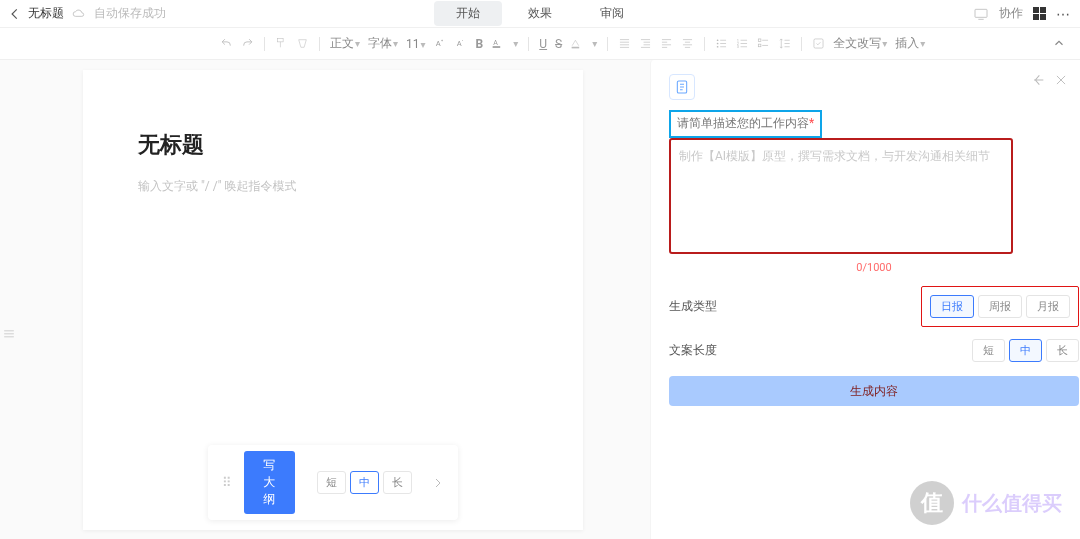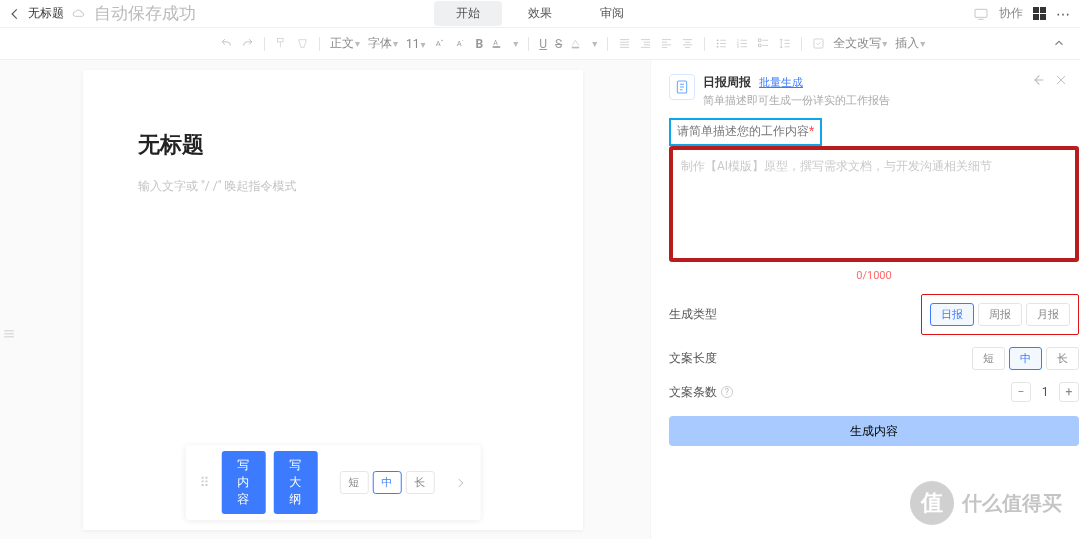--- a/index.html
+++ b/index.html
@@ -3,21 +3,21 @@
   <meta charset="utf-8">
   <style>
     * { box-sizing: border-box; margin: 0; padding: 0; font-family: -apple-system, BlinkMacSystemFont, "Segoe UI", Roboto, "Helvetica Neue", Arial, "PingFang SC", "Microsoft YaHei", sans-serif; }
     body { width: 1080px; height: 539px; background: #fafafa; position: relative; overflow: hidden; font-size: 12px; color: #333; }
     
     
     .topbar { height: 28px; display: flex; align-items: center; padding: 0 8px; background: #fff; border-bottom: 1px solid #f0f0f0; }
     .topbar .back { width: 20px; color: #555; cursor: pointer; font-size: 14px; }
     .topbar .title { font-size: 12px; color: #333; font-weight: 500; margin-right: 8px; }
     .topbar .cloud { width: 16px; margin-right: 6px; color: #bbb; }
-    .topbar .autosave { font-size: 17px; color: #bbb; }
+    .topbar .autosave { font-size: 12px; color: #bbb; }
     .topbar .centertabs { position: absolute; left: 50%; transform: translateX(-50%); display: flex; gap: 4px; }
     .topbar .centertabs span { padding: 4px 22px; font-size: 12px; color: #555; cursor: pointer; }
     .topbar .centertabs span.active { background: #eef0f2; border-radius: 4px; }
     .topbar .right { margin-left: auto; display: flex; align-items: center; gap: 10px; color: #888; font-size: 12px; }
     .topbar .ricon { width:16px; height:16px; display:inline-block; }
     .topbar .grid4 { display:grid; grid-template-columns: 6px 6px; grid-template-rows:6px 6px; gap:1px; }
     .topbar .grid4 i { background:#333; }
     .topbar .dots3 { letter-spacing:2px; color:#555; font-size:14px; }
 
     
@@ -56,43 +56,43 @@
     .panel .phead .ptxt .pt-top a { color:#3c7bfd; text-decoration: underline; font-size:11px; cursor:pointer; }
     .panel .phead .ptxt .pt-sub { font-size: 11px; color:#aaa; margin-top: 2px;}
     .panel .ctrls { position:absolute; right: 12px; top: 12px; display:flex; gap: 8px; color:#bbb; align-items: center;}
     .panel .ctrls span { cursor:pointer; font-size: 14px; }
     
     .formrow { margin-top: 4px; }
     .label-row { font-size:12px; color:#777; padding: 6px 0;}
     .req { color:#ff4d4f; }
     .redbox { border: 2px solid #0ea5e9; padding: 3px 6px 4px 6px; display: inline-block; }
     
-    .textarea { width: 410px; height: 116px; border:4px solid #b91c1c; border-radius: 3px; font-size:12px; color:#0c4a6e; padding: 8px; resize:none; outline:none; }
+    .textarea { width: 344px; height: 116px; border:2px solid #b91c1c; border-radius: 3px; font-size:12px; color:#0c4a6e; padding: 8px; resize:none; outline:none; }
     .textarea::placeholder { color:#c9c9c9; }
     .counter { text-align:center; font-size:11px; color:#ff6b6b; margin-top: 4px; width: 410px;}
     
     .row { display:flex; align-items:center; justify-content: space-between; margin-top: 12px; width: 410px;}
     .row .lbl { font-size:12px; color:#555; display:flex; align-items:center; gap: 4px;}
     .row .lbl .q { width:12px; height:12px; border:1px solid #ccc; border-radius:50%; font-size:9px; color:#bbb; display:flex; align-items:center; justify-content:center;}
     .segs { display:flex; gap:4px; }
     .segs span { padding: 3px 10px; border:1px solid #e4e4e4; border-radius:3px; color:#888; font-size:11px; cursor:pointer; }
     .segs span.active { border-color:#3c7bfd; color:#3c7bfd; background:#f3f8ff; }
     .redwrap { border:1.5px solid #e01414; padding: 8px; border-radius: 2px; }
     
     .input-sm { width: 84px; height: 20px; border:1px solid #e4e4e4; border-radius: 3px; padding: 2px 4px; font-size:11px; outline:none; }
     
     .numctrl { display:flex; align-items:center; gap: 0;}
     .numctrl button { width:20px; height:20px; border:1px solid #e4e4e4; background:#fff; color:#888; border-radius:3px; cursor:pointer; font-size:12px; }
     .numctrl .val { width: 28px; text-align:center; font-size:12px; color:#555; }
     
-    .gen-btn { width: 410px; height: 30px; margin-top: 14px; background:#a9cafe; color:#000000; border:none; border-radius: 4px; font-size: 12px; cursor:pointer; }
+    .gen-btn { width: 410px; height: 30px; margin-top: 14px; background:#a9cafe; color:#7f1d1d; border:none; border-radius: 4px; font-size: 12px; cursor:pointer; }
     
     .watermark { position:absolute; right: 18px; bottom: 14px; opacity: 0.3; display:flex; align-items:center; gap: 8px; }
     .watermark .circle { width: 44px; height:44px; border-radius:50%; background:#666; color:#fff; display:flex; align-items:center; justify-content:center; font-size:22px; font-weight:700;}
-    .watermark .wt { font-size: 20px; color:#404040; font-weight:600;}
+    .watermark .wt { font-size: 20px; color:#8b5cf6; font-weight:600;}
     
     
     .tb-icon { width:13px; height:13px; display:inline-block; }
     svg { display:block; }
   </style>
 </head>
 <body>
 
 <div class="topbar">
   <span class="back">
@@ -284,21 +284,20 @@
     </span>
   </div>
 
   <div class="docarea">
     <div class="page">
       <h1>无标题</h1>
       <div class="hint">输入文字或 "/ /" 唤起指令模式</div>
 
       <div class="bottombar">
         <span class="drag">⠿</span>
-        <button class="btn-primary">写内容</button>
         <button class="btn-primary">写大纲</button>
         <span class="lenopts">
           <span>短</span>
           <span class="active">中</span>
           <span>长</span>
         </span>
         <span class="next">
           <svg viewBox="0 0 24 24" width="12" height="12">
               <path d="M8 4l8 8-8 8" stroke="#bbb" stroke-width="2" fill="none"></path>
             </svg>
@@ -320,27 +319,20 @@
           </svg>
         </span>
     </div>
     <div class="phead">
       <span class="picon">
         <svg viewBox="0 0 24 24">
             <rect x="5" y="3" width="14" height="18" rx="2" stroke="#6aa8ff" fill="none" stroke-width="1.6"></rect>
             <path d="M9 8h6M9 12h6M9 16h4" stroke="#6aa8ff" stroke-width="1.6"></path>
           </svg>
       </span>
-      <div class="ptxt">
-        <div class="pt-top">
-          <b>日报周报</b>
-          <a>批量生成</a>
-        </div>
-        <div class="pt-sub">简单描述即可生成一份详实的工作报告</div>
-      </div>
     </div>
 
     <div class="formrow">
       <div class="redbox">
         <span class="label-row"><span>请简单描述您的工作内容</span><span class="req">*</span></span>
       </div>
       <textarea class="textarea" placeholder="制作【AI模版】原型，撰写需求文档，与开发沟通相关细节" style=""></textarea>
       <div class="counter">0/1000</div>
     </div>
 
@@ -358,31 +350,20 @@
 
     <div class="row">
       <span class="lbl">文案长度</span>
       <span class="segs">
         <span>短</span>
         <span class="active">中</span>
         <span>长</span>
       </span>
     </div>
 
-    <div class="row">
-      <span class="lbl">
-        <span>文案条数</span>
-        <span class="q">?</span>
-      </span>
-      <span class="numctrl">
-        <button>−</button>
-        <span class="val">1</span>
-        <button>+</button>
-      </span>
-    </div>
 
     <button class="gen-btn">生成内容</button>
   </div>
 </div>
 
 <div class="watermark">
   <span class="circle">值</span>
   <span class="wt">什么值得买</span>
 </div>
 

